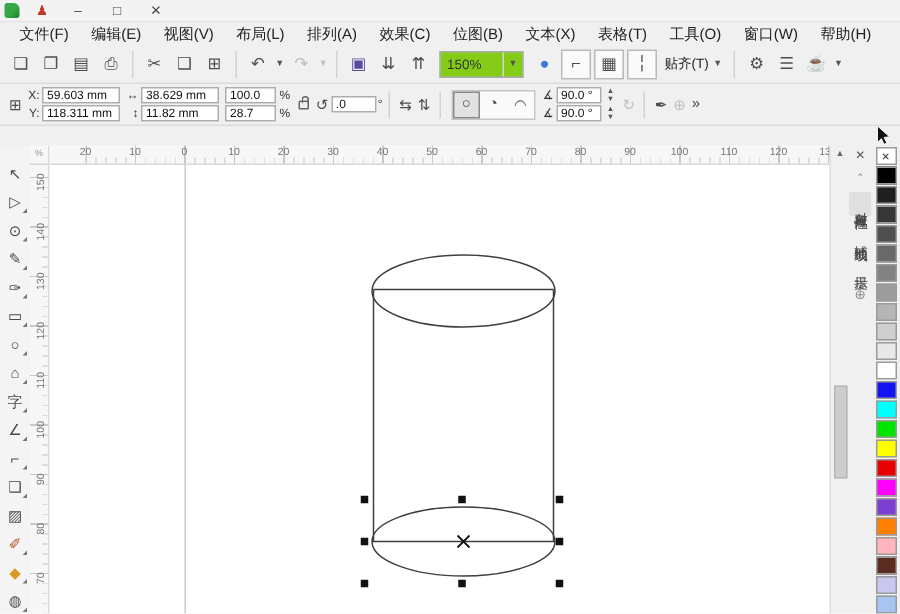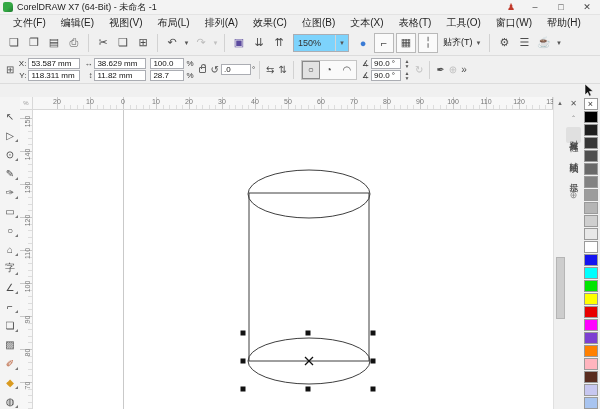--- a/index.html
+++ b/index.html
@@ -26,21 +26,21 @@
   
   .toolbar { position:absolute; top:30px; left:0; right:0; height:26px; background:#f0f0f0;
              border-bottom:1px solid #dcdcdc; display:flex; align-items:center; padding-left:4px; }
   .tbtn { min-width:20px; height:20px; display:flex; align-items:center; justify-content:center;
           font-size:11px; color:#4d4d4d; border:1px solid transparent; }
   .tbtn.box { border:1px solid #b9b9b9; background:#fafafa; margin:0 1px; }
   .tbtn.dis { color:#bcbcbc; }
   .sep { width:1px; height:18px; background:#d2d2d2; margin:0 4px; }
   .darrow { width:9px; height:20px; font-size:6px; color:#555; display:flex; align-items:center; justify-content:center; }
   .darrow.dis { color:#c0c0c0; }
-  .combo { height:18px; background:#7dd3fc; border:1px solid #abadb3; display:flex; align-items:center;
+  .combo { height:18px; background:#84cc16; border:1px solid #abadb3; display:flex; align-items:center;
            font-size:9px; margin:0 4px; }
   .combo .cval { padding:0 4px; flex:1; }
   .combo .cdd { width:13px; height:100%; display:flex; align-items:center; justify-content:center;
                 font-size:6px; color:#555; border-left:1px solid #d5d5d5; }
   .snap { display:flex; align-items:center; font-size:9px; padding:0 4px; gap:3px; color:#222; }
   .snap .sarr { font-size:6px; color:#555; }
 
   
   .propbar { position:absolute; top:56px; left:0; right:0; height:28px; background:#f0f0f0;
              border-bottom:1px solid #dcdcdc; display:flex; align-items:center; padding-left:4px; font-size:8px; }
@@ -123,21 +123,20 @@
 
   .cursor { position:absolute; left:584px; top:84px; width:10px; height:13px; z-index:50; }
 </style>
 </head>
 <body>
 
 <div id="app">
 
   <div class="titlebar">
     <div class="applogo"></div>
-    <div class="title">CorelDRAW X7 (64-Bit) - 未命名 -1</div>
     <div class="wbtns">
       <div class="person">♟</div>
       <div class="wbtn">–</div>
       <div class="wbtn">□</div>
       <div class="wbtn">✕</div>
     </div>
   </div>
 
   <div class="menubar">
       <span class="menu-item">文件(F)</span>
@@ -189,21 +188,21 @@
       <div class="tbtn">☰</div>
       <div class="tbtn">☕</div>
       <div class="darrow">▼</div>
     </div>
 
   <div class="propbar">
     <span class="picon">⊞</span>
     <div class="stack">
       <div class="frow">
           <span class="flab">X:</span>
-        <span class="inp w52">53.587 mm</span>
+        <span class="inp w52">59.603 mm</span>
         </div>
       <div class="frow">
           <span class="flab">Y:</span>
         <span class="inp w52">118.311 mm</span>
         </div>
     </div>
     <div class="stack">
       <div class="frow">
           <span class="flab">↔</span>
         <span class="inp w52">38.629 mm</span>

